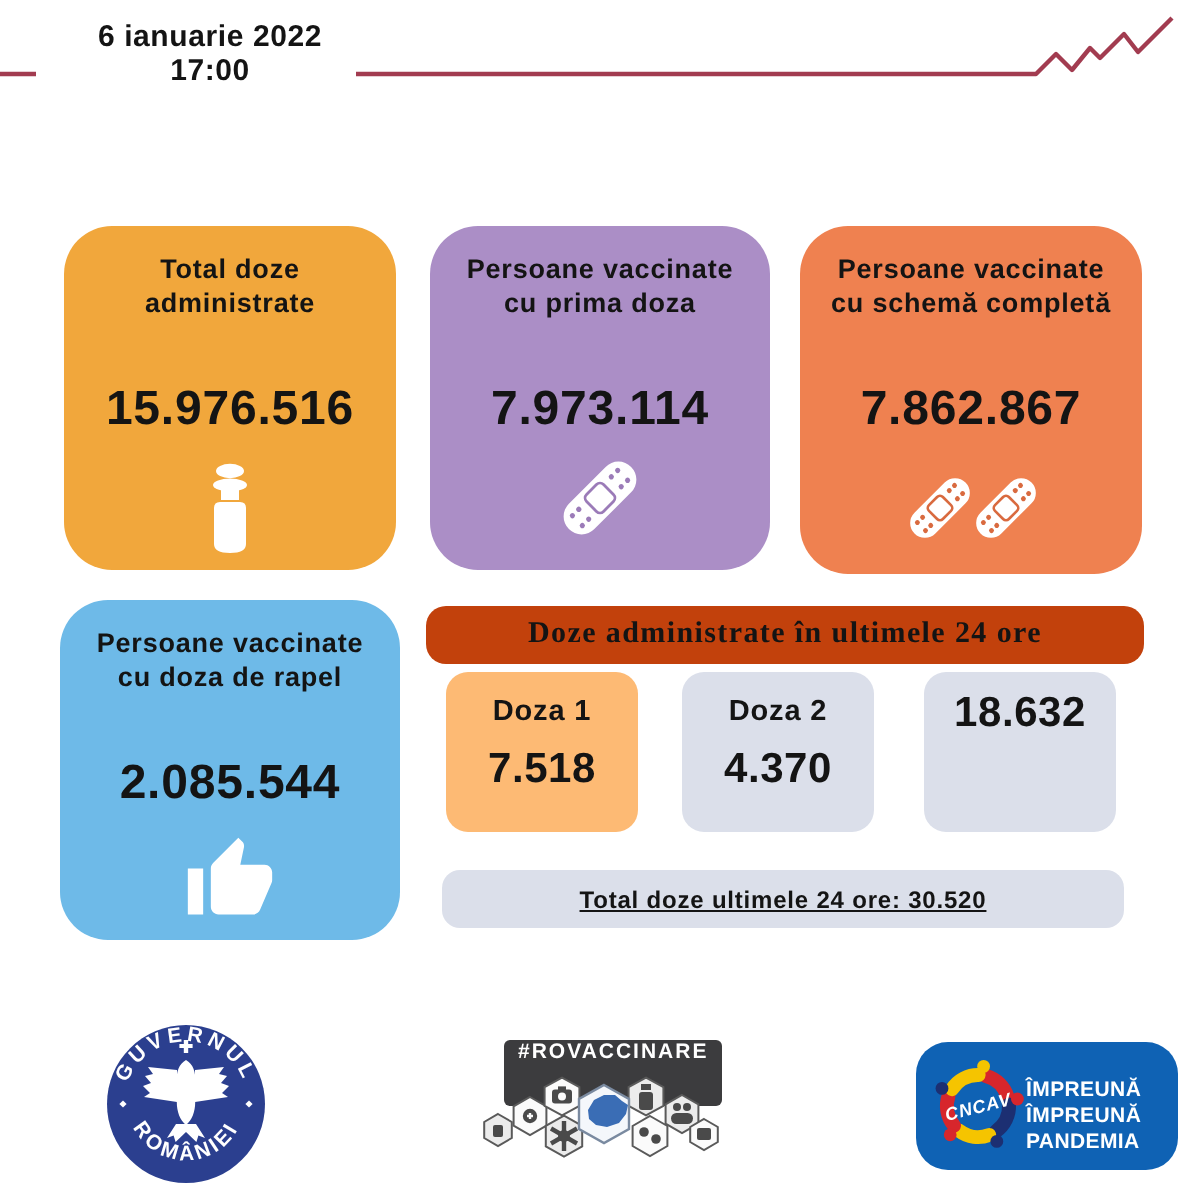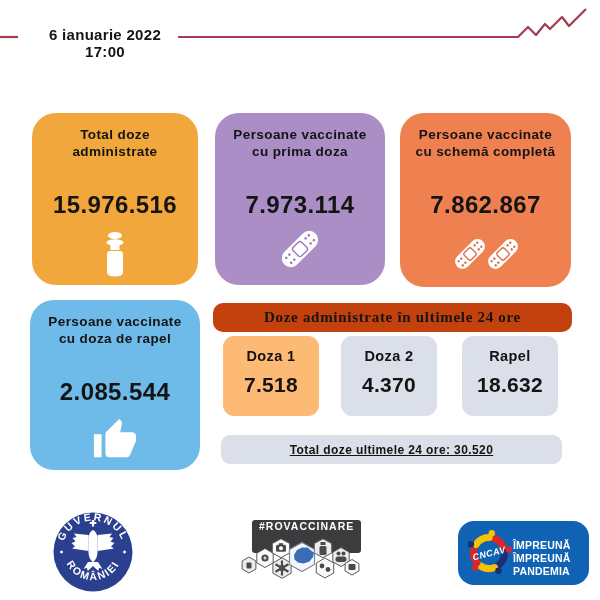--- a/index.html
+++ b/index.html
@@ -5,21 +5,21 @@
   * { margin:0; padding:0; box-sizing:border-box; }
   html,body { width:600px; height:600px; }
   body {
     position:relative; background:#ffffff; overflow:hidden;
     font-family:"Liberation Sans","DejaVu Sans",sans-serif;
     font-weight:bold; color:#141414;
   }
   .abs { position:absolute; }
 
   
-  .date-block { left:35px; top:26px; width:140px; text-align:center;
+  .date-block { left:35px; top:10px; width:140px; text-align:center;
     font-size:15px; line-height:17px; letter-spacing:0.3px; }
 
   
   .card { border-radius:24px; }
   .card-title { position:absolute; top:13px; left:0; width:100%;
     text-align:center; font-size:13.5px; line-height:17px; letter-spacing:0.4px; }
   .card-value { position:absolute; top:78px; left:0; width:100%;
     text-align:center; font-size:24px; letter-spacing:0.4px; }
   .card-icon { position:absolute; left:50%; transform:translateX(-50%); bottom:7px; }
 
@@ -151,21 +151,20 @@
 
 <div class="abs mini-card mc1" style="background: #fdba74;">
   <div class="mini-label">Doza 1</div>
   <div class="mini-value">7.518</div>
 </div>
 <div class="abs mini-card mc2" style="background: rgb(219, 223, 234);">
   <div class="mini-label">Doza 2</div>
   <div class="mini-value">4.370</div>
 </div>
 <div class="abs mini-card mc3" style="background: rgb(219, 223, 234);">
-  <div class="mini-label">Rapel</div>
   <div class="mini-value">18.632</div>
 </div>
 
 <div class="abs pill total-pill" style="background: rgb(219, 223, 234);">Total doze ultimele 24 ore: 30.520</div>
 
 <svg class="abs" style="left:52px;top:510px" width="82" height="84" viewBox="0 0 82 84">
   <circle cx="41" cy="42" r="39.5" fill="#2b3f8f"></circle>
   <defs>
     <path id="govTop" d="M 13 55 A 31 31 0 1 1 69 55"></path>
     <path id="govBot" d="M 12 46 A 29.5 29.5 0 0 0 70 46"></path>

